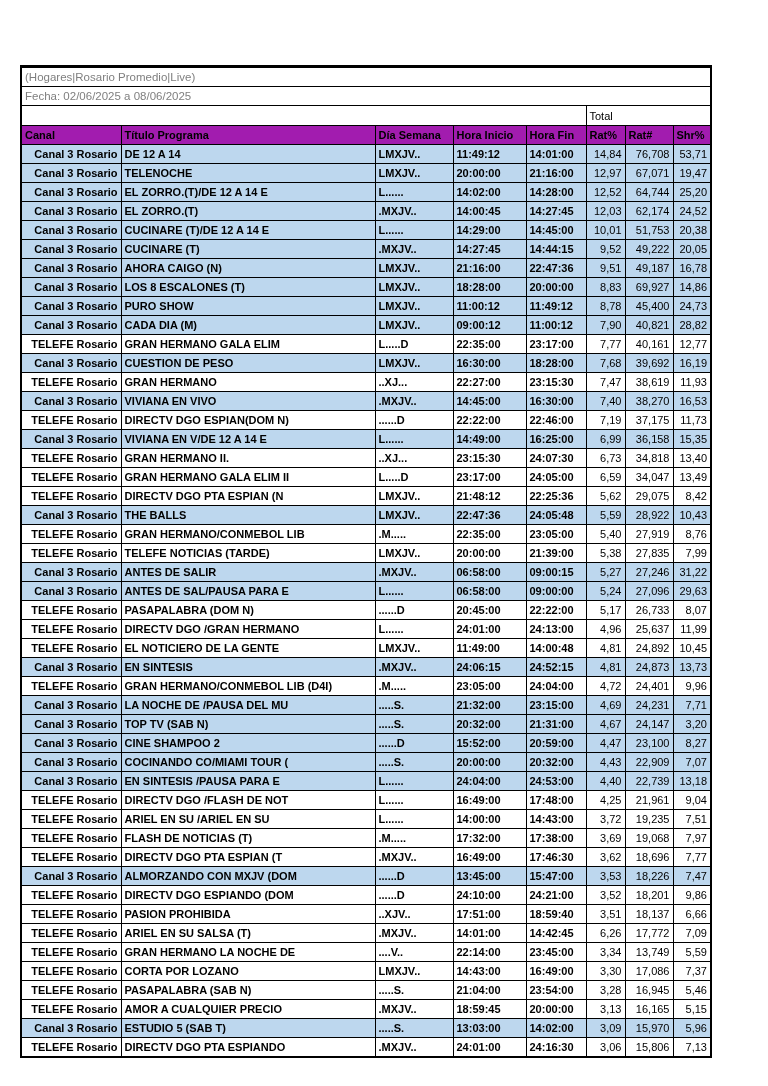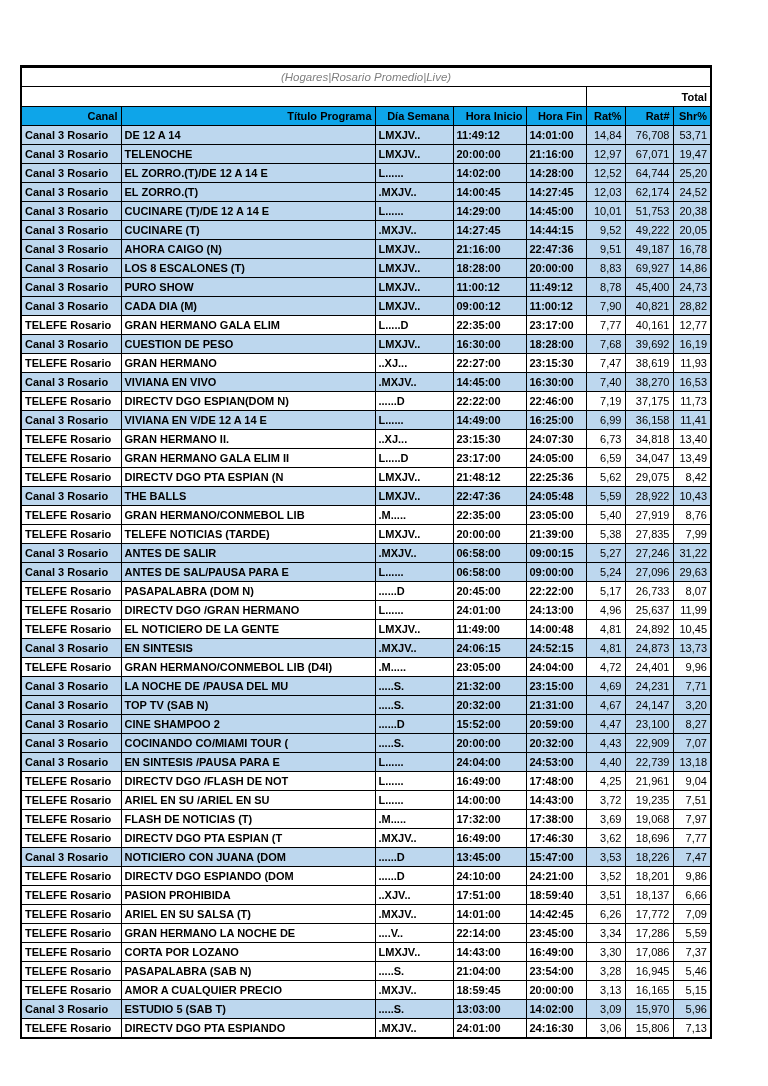--- a/index.html
+++ b/index.html
@@ -29,42 +29,41 @@
     border: 1.5px solid #000000;
     padding: 0 3px;
     height: 18px;
     font-size: 11px;
     line-height: 18px;
     white-space: nowrap;
     overflow: hidden;
     box-sizing: border-box;
   }
   tr.meta td {
-    text-align: center;
+    text-align: left;
     color: #7f7f7f;
     font-weight: normal;
     font-size: 11.5px;
-    font-style: italic;
   }
   tr.totalrow td.spacer { border-right: 1.5px solid #000; }
   tr.totalrow td.total {
-    text-align: right;
+    text-align: left;
+    font-weight: normal;
+    color: #000;
+    height: 20px;
+  }
+  tr.colhead th {
+    text-align: left;
     font-weight: bold;
     color: #000;
-    height: 20px;
-  }
-  tr.colhead th {
-    text-align: right;
-    font-weight: bold;
-    color: #000;
-    background: #0ea5e9;
+    background: #a21caf;
   }
   tbody.data td { font-weight: bold; color: #000; }
   tbody.data td.num { font-weight: normal; text-align: right; }
-  tbody.data td.canal { text-align: left; }
+  tbody.data td.canal { text-align: right; }
   tbody.data tr.c3 td { background: #bdd7ee; }
   tbody.data tr.tel td { background: #ffffff; }
 </style>
 </head>
 <body>
 
 <div class="page">
   <table class="report">
     <colgroup>
       <col style="width:100px">
@@ -73,20 +72,23 @@
       <col style="width:73px">
       <col style="width:60px">
       <col style="width:39px">
       <col style="width:48px">
       <col style="width:38px">
     </colgroup>
     <thead>
       <tr class="meta">
         <td colspan="8">(Hogares|Rosario Promedio|Live)</td>
       </tr>
+      <tr class="meta">
+        <td colspan="8">Fecha: 02/06/2025 a 08/06/2025</td>
+      </tr>
       <tr class="totalrow">
         <td colspan="5" class="spacer"></td>
         <td colspan="3" class="total">Total</td>
       </tr>
       <tr class="colhead">
         <th>Canal</th>
         <th>Título Programa</th>
         <th>Día Semana</th>
         <th>Hora Inicio</th>
         <th>Hora Fin</th>
@@ -247,21 +249,21 @@
     <td class="num">11,73</td>
   </tr>
         <tr class="c3">
     <td class="canal">Canal 3 Rosario</td>
     <td class="title">VIVIANA EN V/DE 12 A 14 E</td>
     <td class="days">L......</td>
     <td class="time">14:49:00</td>
     <td class="time">16:25:00</td>
     <td class="num">6,99</td>
     <td class="num">36,158</td>
-    <td class="num">11,41</td>
+    <td class="num">15,35</td>
   </tr>
         <tr class="tel">
     <td class="canal">TELEFE Rosario</td>
     <td class="title">GRAN HERMANO II.</td>
     <td class="days">..XJ...</td>
     <td class="time">23:15:30</td>
     <td class="time">24:07:30</td>
     <td class="num">6,73</td>
     <td class="num">34,818</td>
     <td class="num">13,40</td>
@@ -471,21 +473,21 @@
     <td class="title">DIRECTV DGO PTA ESPIAN (T</td>
     <td class="days">.MXJV..</td>
     <td class="time">16:49:00</td>
     <td class="time">17:46:30</td>
     <td class="num">3,62</td>
     <td class="num">18,696</td>
     <td class="num">7,77</td>
   </tr>
         <tr class="c3">
     <td class="canal">Canal 3 Rosario</td>
-    <td class="title">NOTICIERO CON JUANA (DOM</td>
+    <td class="title">ALMORZANDO CON MXJV (DOM</td>
     <td class="days">......D</td>
     <td class="time">13:45:00</td>
     <td class="time">15:47:00</td>
     <td class="num">3,53</td>
     <td class="num">18,226</td>
     <td class="num">7,47</td>
   </tr>
         <tr class="tel">
     <td class="canal">TELEFE Rosario</td>
     <td class="title">DIRECTV DGO ESPIANDO (DOM</td>
@@ -516,21 +518,21 @@
     <td class="num">17,772</td>
     <td class="num">7,09</td>
   </tr>
         <tr class="tel">
     <td class="canal">TELEFE Rosario</td>
     <td class="title">GRAN HERMANO LA NOCHE DE</td>
     <td class="days">....V..</td>
     <td class="time">22:14:00</td>
     <td class="time">23:45:00</td>
     <td class="num">3,34</td>
-    <td class="num">17,286</td>
+    <td class="num">13,749</td>
     <td class="num">5,59</td>
   </tr>
         <tr class="tel">
     <td class="canal">TELEFE Rosario</td>
     <td class="title">CORTA POR LOZANO</td>
     <td class="days">LMXJV..</td>
     <td class="time">14:43:00</td>
     <td class="time">16:49:00</td>
     <td class="num">3,30</td>
     <td class="num">17,086</td>

